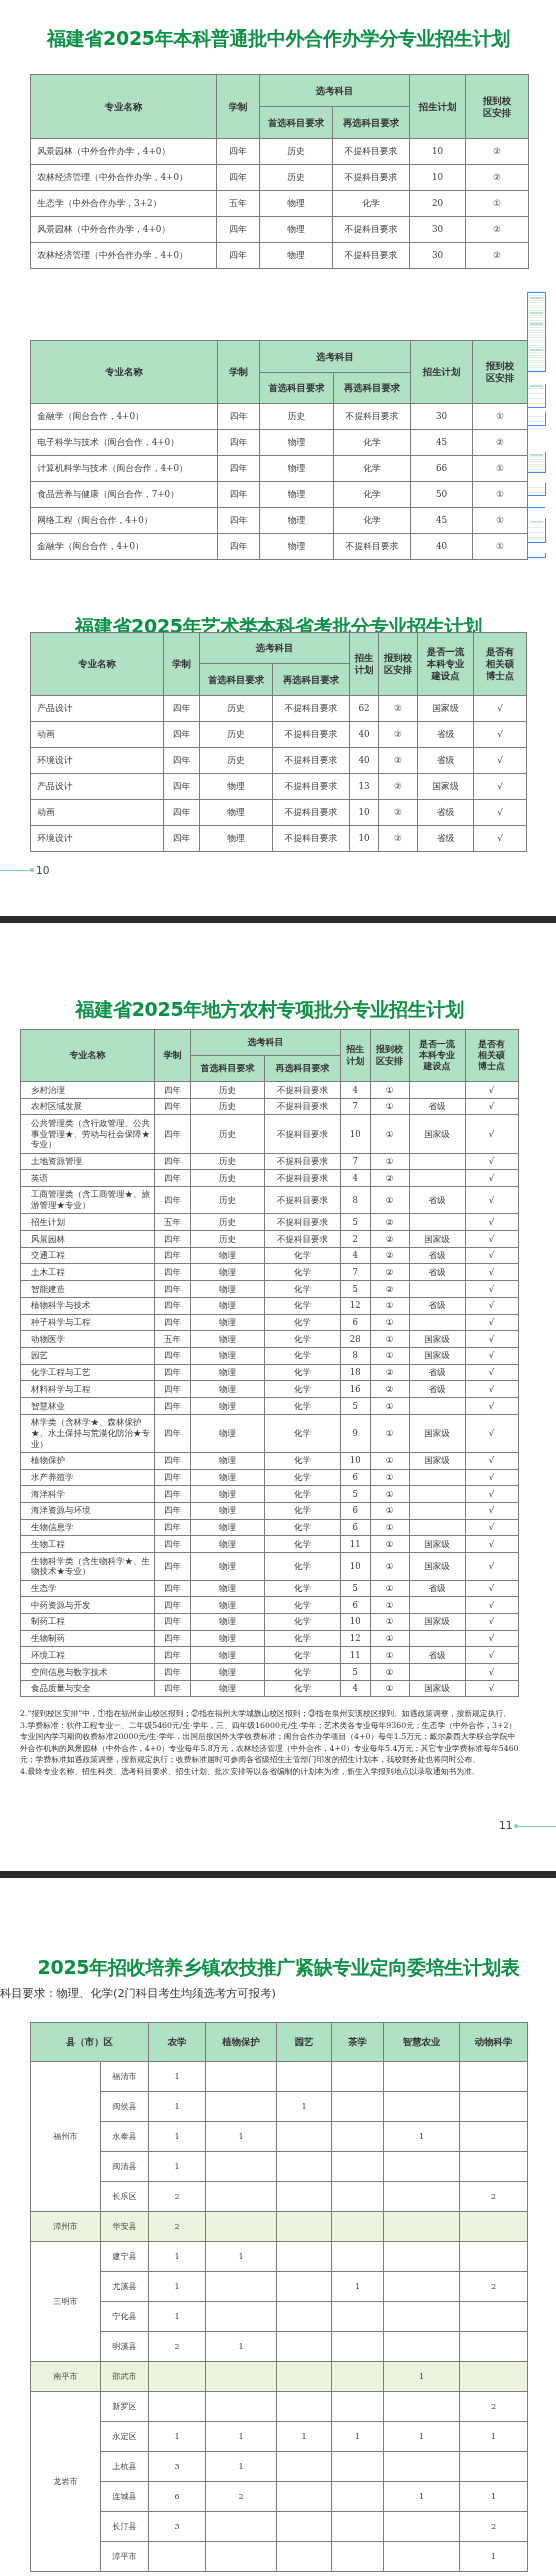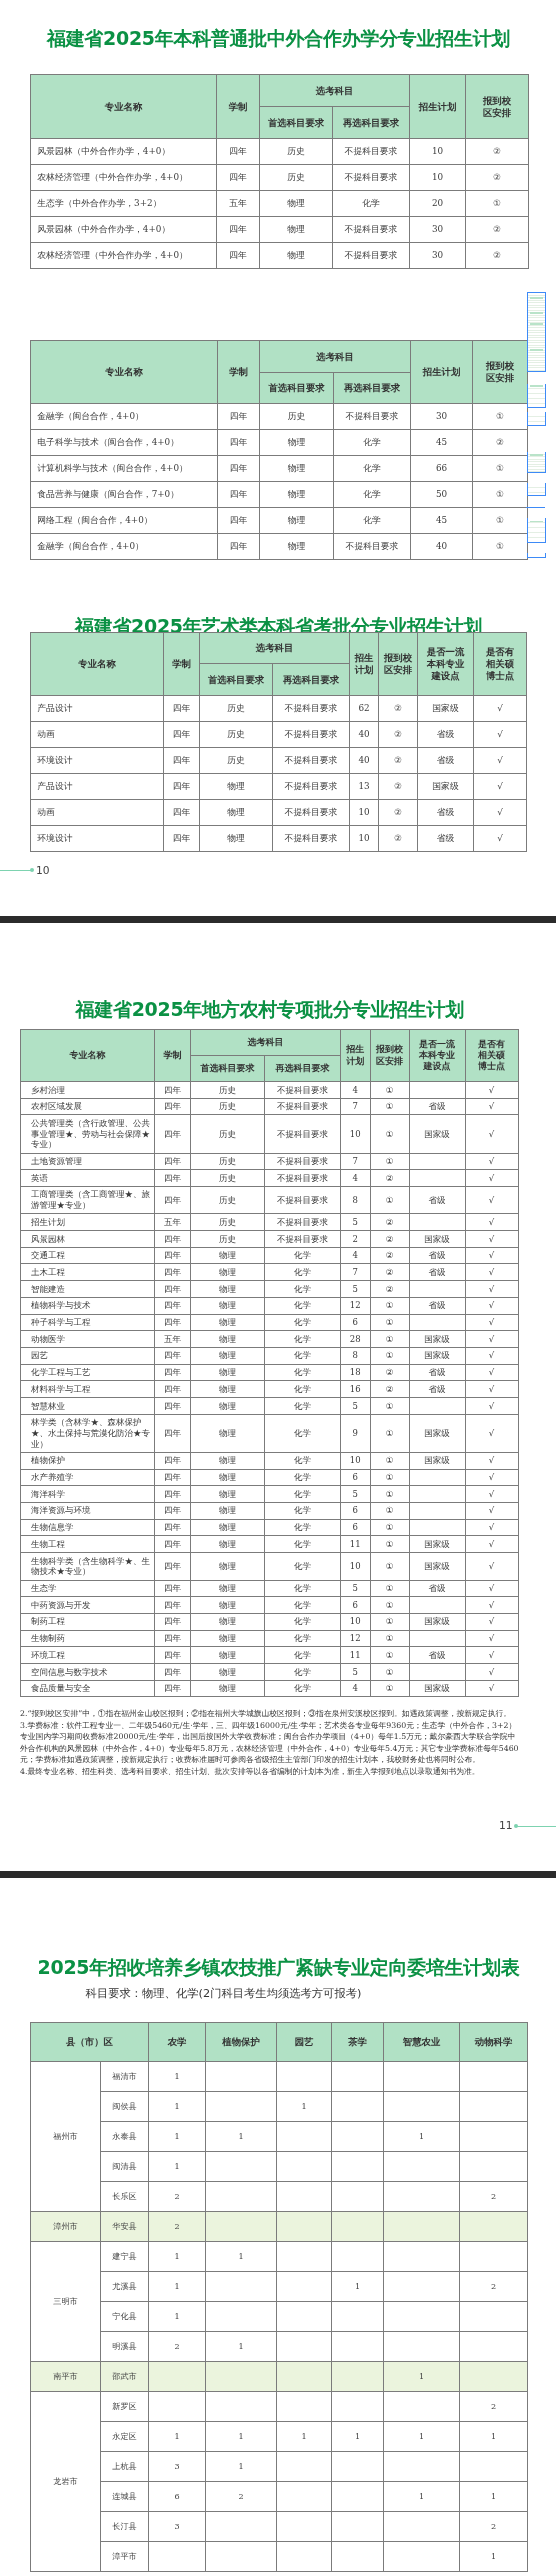--- a/index.html
+++ b/index.html
@@ -10,21 +10,21 @@
     --navigator-blue:#3d8af7;
     --grid:#7b7b7b;
     --separator:#2b2b2b;
   }
   html,body{margin:0;padding:0;background:#fff;}
   #page{position:relative;width:557px;height:2576px;overflow:hidden;background:#fff;
         font-family:"DejaVu Sans",sans-serif;color:#333;}
   .title{position:absolute;left:0;width:557px;text-align:center;white-space:nowrap;
          font-family:"DejaVu Sans",sans-serif;font-weight:bold;font-size:19px;line-height:22.6px;
          color:var(--title-green);letter-spacing:-0.3px;}
-  .subtitle{position:absolute;left:0;width:447px;text-align:center;white-space:nowrap;
+  .subtitle{position:absolute;left:0;width:447px;text-align:left;white-space:nowrap;
             font-family:"DejaVu Sans",sans-serif;font-size:11.3px;line-height:13.8px;color:#333;}
   .tbl{position:absolute;border-collapse:collapse;table-layout:fixed;}
   .tbl th,.tbl td{border:0.9px solid var(--grid);}
   .tbl th{background:var(--header-green);font-weight:bold;font-size:9.4px;line-height:12px;
           color:#333;white-space:pre-line;padding:0 1.3px;text-align:center;vertical-align:middle;
           font-family:"DejaVu Sans",sans-serif;}
   .tbl td{font-family:"DejaVu Serif",serif;font-size:8.8px;color:#3a3a3a;text-align:center;
           vertical-align:middle;padding:0 2.5px;line-height:10.7px;}
   .tbl td.name{text-align:left;padding-left:6.3px;white-space:nowrap;}
   .r42 tr{height:26px;}

